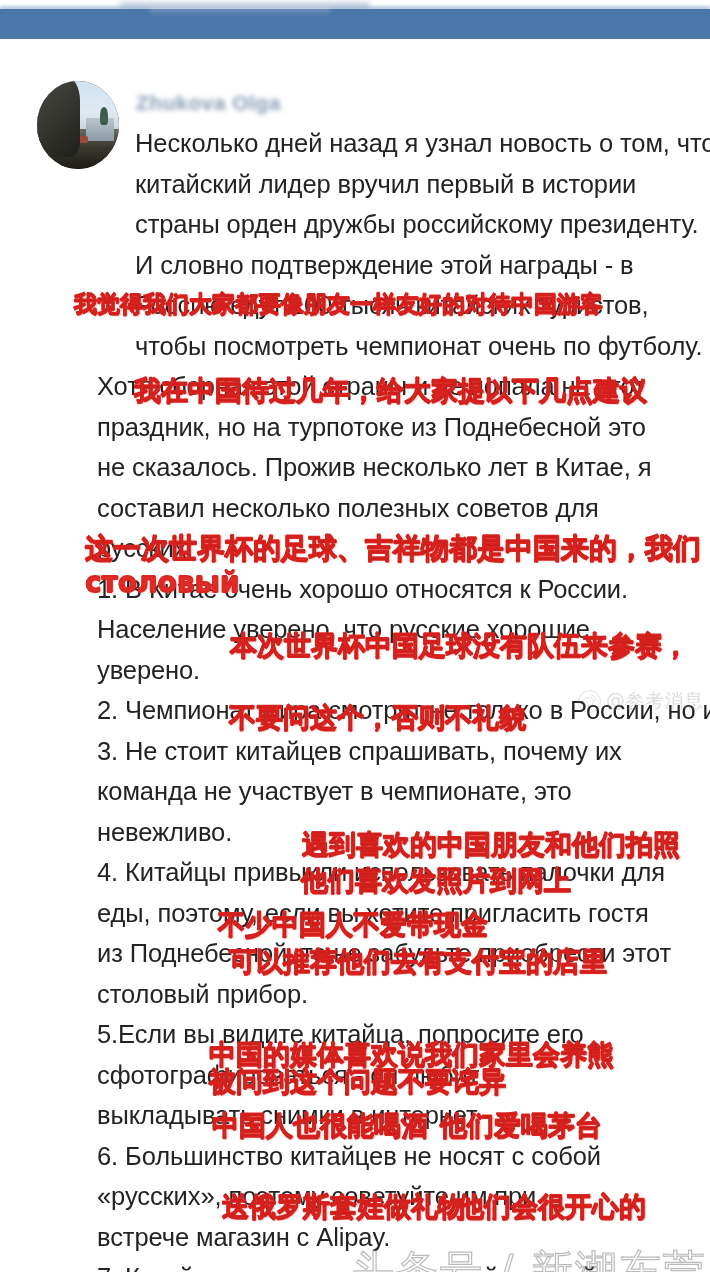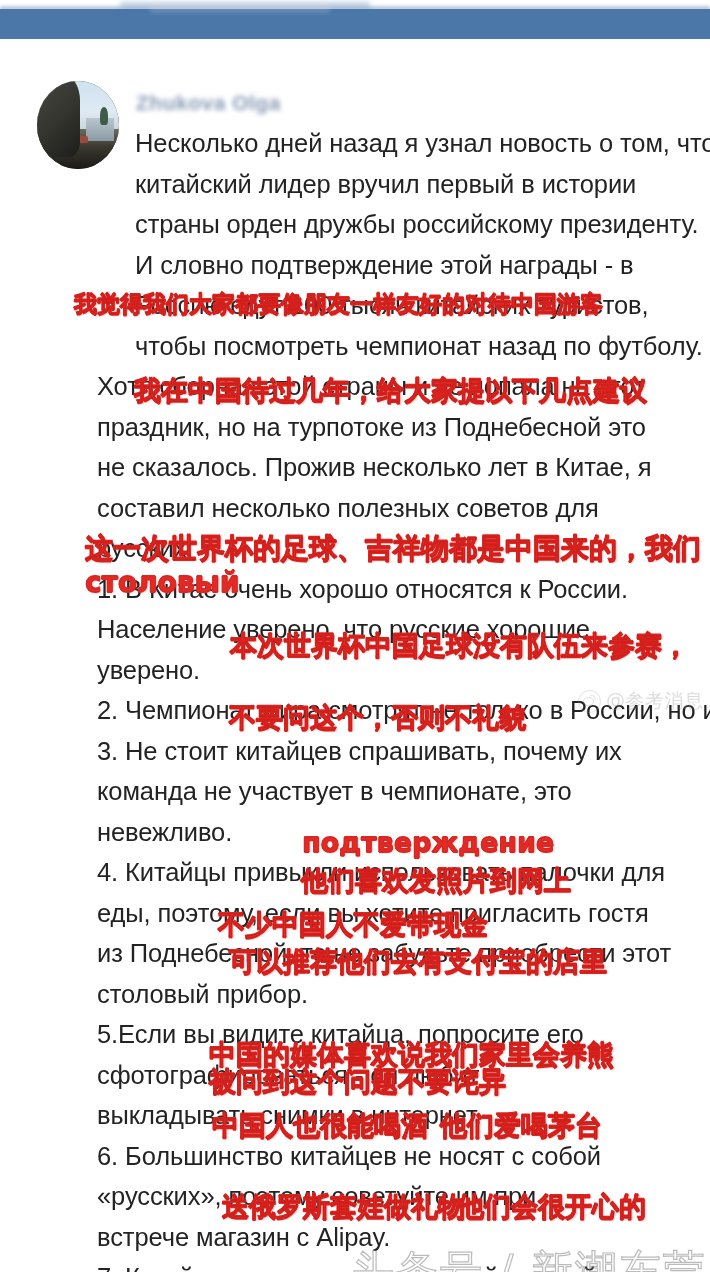--- a/index.html
+++ b/index.html
@@ -236,21 +236,21 @@
   </div>
 
   <div class="author-name">Zhukova Olga</div>
 
   <div class="post-body">
     <span class="ln">Несколько дней назад я узнал новость о том, что</span>
     <span class="ln">китайский лидер вручил первый в истории</span>
     <span class="ln">страны орден дружбы российскому президенту.</span>
     <span class="ln">И словно подтверждение этой награды - в</span>
     <span class="ln">Россию едут 100 тысяч китайских туристов,</span>
-    <span class="ln">чтобы посмотреть чемпионат назад по футболу.</span>
+    <span class="ln">чтобы посмотреть чемпионат очень по футболу.</span>
   </div>
 
   <div class="post-body-lower">
     <span class="ln">Хотя сборная этой страны и не попала на этот</span>
     <span class="ln">праздник, но на турпотоке из Поднебесной это</span>
     <span class="ln">не сказалось. Прожив несколько лет в Китае, я</span>
     <span class="ln">составил несколько полезных советов для</span>
     <span class="ln">русских:</span>
     <span class="ln">1. В Китае очень хорошо относятся к России.</span>
     <span class="ln">Население уверено, что русские хорошие</span>
@@ -272,21 +272,21 @@
     <span class="ln">7. Китайцы уверены, что у каждой русской</span>
 
   </div>
 
   <div class="anno" style="left:74px;  top:250px; font-size:23px;">我觉得我们大家都要像朋友一样友好的对待中国游客</div>
   <div class="anno" style="left:134px; top:334px; font-size:27px;">我在中国待过几年，给大家提以下几点建议</div>
   <div class="anno" style="left:85px;  top:491px; font-size:28px;">这一次世界杯的足球、吉祥物都是中国来的，我们</div>
   <div class="anno" style="left:85px;  top:527px; font-size:28px;">столовый</div>
   <div class="anno" style="left:230px; top:589px; font-size:27px;">本次世界杯中国足球没有队伍来参赛，</div>
   <div class="anno" style="left:229px; top:661px; font-size:27px;font-family:Liberation Mono, monospace;">不要问这个，否则不礼貌</div>
-  <div class="anno" style="left:302px; top:788px; font-size:27px;">подтверждение</div>
+  <div class="anno" style="left:302px; top:788px; font-size:27px;">遇到喜欢的中国朋友和他们拍照</div>
   <div class="anno" style="left:301px; top:824px; font-size:27px;">他们喜欢发照片到网上</div>
   <div class="anno" style="left:218px; top:868px; font-size:27px;">不少中国人不爱带现金</div>
   <div class="anno" style="left:216px; top:905px; font-size:27px;margin-left:13px;">可以推荐他们去有支付宝的店里</div>
   <div class="anno" style="left:209px; top:989px; font-size:27px;margin-top:9px;">中国的媒体喜欢说我们家里会养熊</div>
   <div class="anno" style="left:209px; top:1025px; font-size:27px;">被问到这个问题不要诧异</div>
   <div class="anno" style="left:212px; top:1069px; font-size:27px;">中国人也很能喝酒</div>
   <div class="anno" style="left:440px; top:1069px; font-size:27px;">他们爱喝茅台</div>
   <div class="anno" style="left:222px; top:1150px; font-size:27px;">送俄罗斯套娃做礼物</div>
   <div class="anno" style="left:457px; top:1150px; font-size:27px;">他们会很开心的</div>
 

